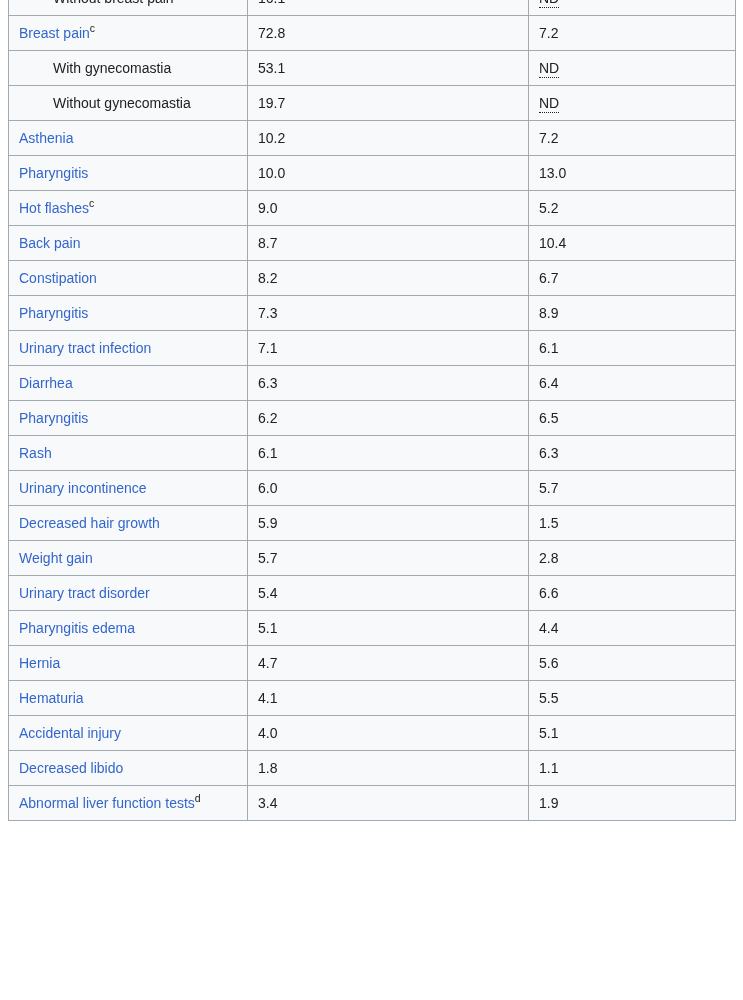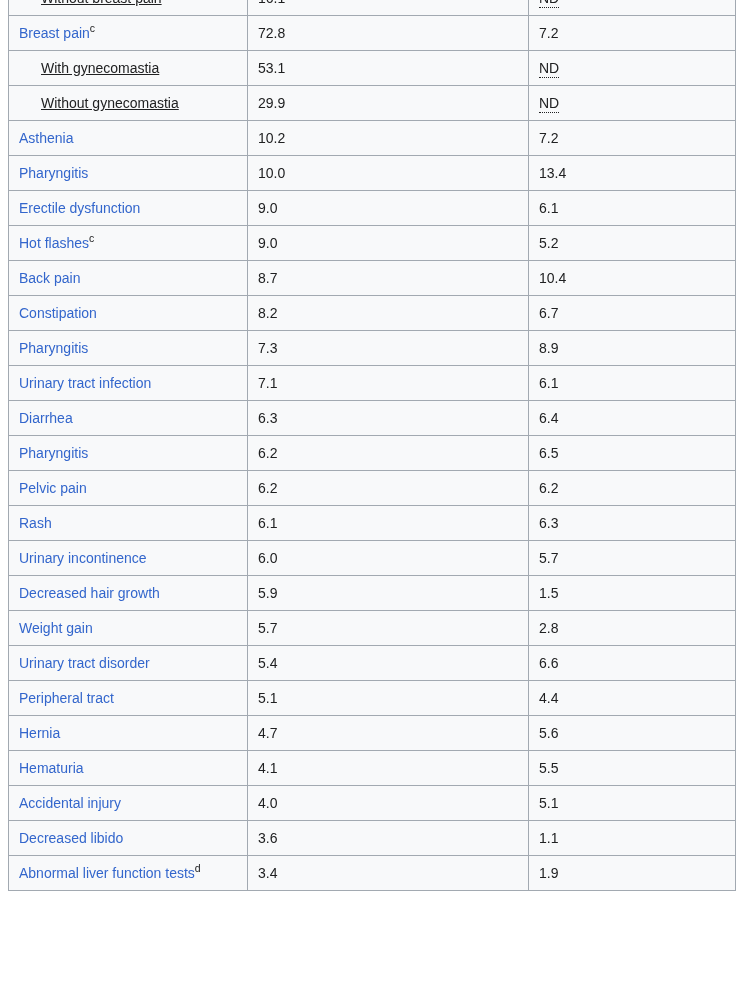--- a/index.html
+++ b/index.html
@@ -30,22 +30,21 @@
     padding: 0 10px;
     font-size: 14px;
     line-height: 1.3;
     color: #202122;
     vertical-align: middle;
     white-space: nowrap;
     overflow: hidden;
     background: #f8f9fa;
   }
   td.effect.indent {
-    padding-left: 32px;
-    text-decoration: underline;
+    padding-left: 44px;
   }
   a.effect-link {
     color: #3366cc;
     text-decoration: none;
     cursor: pointer;
   }
   td sup {
     font-size: 10.5px;
     line-height: 0;
     color: #202122;
@@ -77,37 +76,32 @@
           <td><span>72.8</span></td>
           <td><span>7.2</span></td>
         </tr>
         <tr>
           <td class="effect indent"><span>With gynecomastia</span></td>
           <td><span>53.1</span></td>
           <td><span class="nd">ND</span></td>
         </tr>
         <tr>
           <td class="effect indent"><span>Without gynecomastia</span></td>
-          <td><span>29.9</span></td>
+          <td><span>19.7</span></td>
           <td><span class="nd">ND</span></td>
         </tr>
         <tr>
           <td class="effect"><a class="effect-link" href="#">Asthenia</a></td>
           <td><span>10.2</span></td>
           <td><span>7.2</span></td>
         </tr>
         <tr>
           <td class="effect"><a class="effect-link" href="#">Pharyngitis</a></td>
           <td><span>10.0</span></td>
-          <td><span>13.4</span></td>
-        </tr>
-        <tr>
-          <td class="effect"><a class="effect-link" href="#">Erectile dysfunction</a></td>
-          <td><span>9.0</span></td>
-          <td><span>6.1</span></td>
+          <td><span>13.0</span></td>
         </tr>
         <tr>
           <td class="effect"><a class="effect-link" href="#">Hot flashes</a><sup>c</sup></td>
           <td><span>9.0</span></td>
           <td><span>5.2</span></td>
         </tr>
         <tr>
           <td class="effect"><a class="effect-link" href="#">Back pain</a></td>
           <td><span>8.7</span></td>
           <td><span>10.4</span></td>
@@ -131,25 +125,20 @@
           <td class="effect"><a class="effect-link" href="#">Diarrhea</a></td>
           <td><span>6.3</span></td>
           <td><span>6.4</span></td>
         </tr>
         <tr>
           <td class="effect"><a class="effect-link" href="#">Pharyngitis</a></td>
           <td><span>6.2</span></td>
           <td><span>6.5</span></td>
         </tr>
         <tr>
-          <td class="effect"><a class="effect-link" href="#">Pelvic pain</a></td>
-          <td><span>6.2</span></td>
-          <td><span>6.2</span></td>
-        </tr>
-        <tr>
           <td class="effect"><a class="effect-link" href="#">Rash</a></td>
           <td><span>6.1</span></td>
           <td><span>6.3</span></td>
         </tr>
         <tr>
           <td class="effect"><a class="effect-link" href="#">Urinary incontinence</a></td>
           <td><span>6.0</span></td>
           <td><span>5.7</span></td>
         </tr>
         <tr>
@@ -161,42 +150,42 @@
           <td class="effect"><a class="effect-link" href="#">Weight gain</a></td>
           <td><span>5.7</span></td>
           <td><span>2.8</span></td>
         </tr>
         <tr>
           <td class="effect"><a class="effect-link" href="#">Urinary tract disorder</a></td>
           <td><span>5.4</span></td>
           <td><span>6.6</span></td>
         </tr>
         <tr>
-          <td class="effect"><a class="effect-link" href="#">Peripheral tract</a></td>
+          <td class="effect"><a class="effect-link" href="#">Pharyngitis edema</a></td>
           <td><span>5.1</span></td>
           <td><span>4.4</span></td>
         </tr>
         <tr>
           <td class="effect"><a class="effect-link" href="#">Hernia</a></td>
           <td><span>4.7</span></td>
           <td><span>5.6</span></td>
         </tr>
         <tr>
           <td class="effect"><a class="effect-link" href="#">Hematuria</a></td>
           <td><span>4.1</span></td>
           <td><span>5.5</span></td>
         </tr>
         <tr>
           <td class="effect"><a class="effect-link" href="#">Accidental injury</a></td>
           <td><span>4.0</span></td>
           <td><span>5.1</span></td>
         </tr>
         <tr>
           <td class="effect"><a class="effect-link" href="#">Decreased libido</a></td>
-          <td><span>3.6</span></td>
+          <td><span>1.8</span></td>
           <td><span>1.1</span></td>
         </tr>
         <tr>
           <td class="effect"><a class="effect-link" href="#">Abnormal liver function tests</a><sup>d</sup></td>
           <td><span>3.4</span></td>
           <td><span>1.9</span></td>
         </tr>
       </tbody>
   </table>
 </div>

